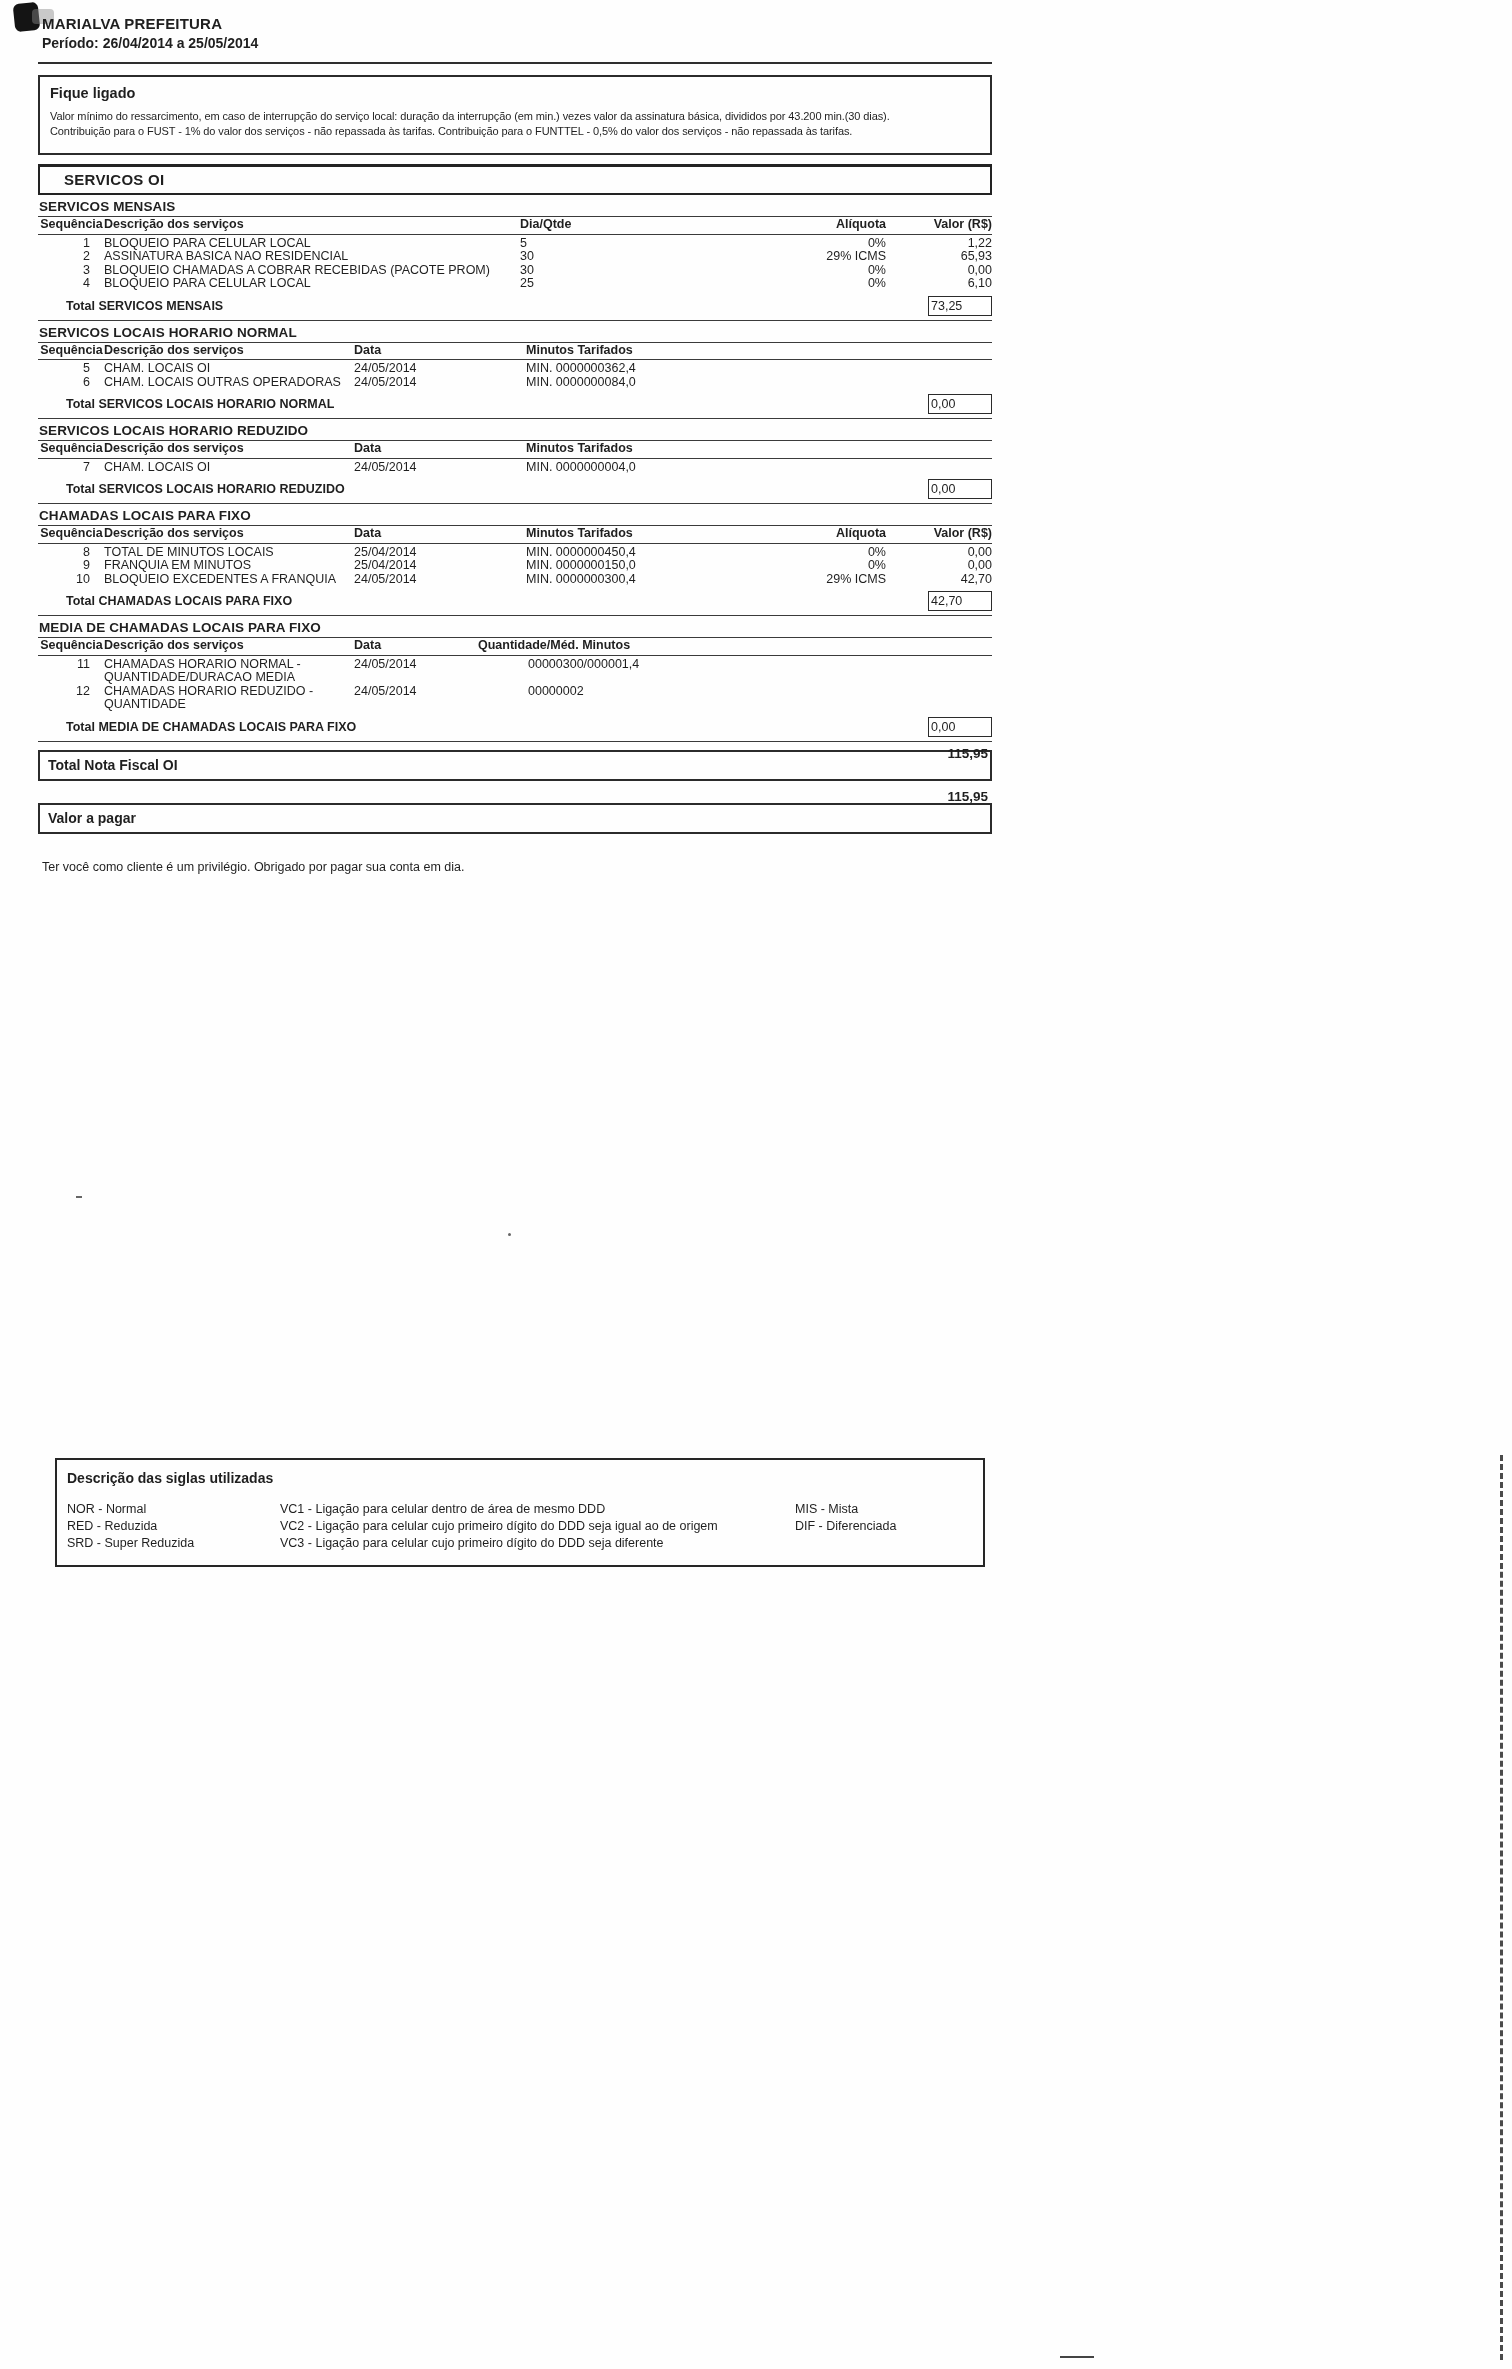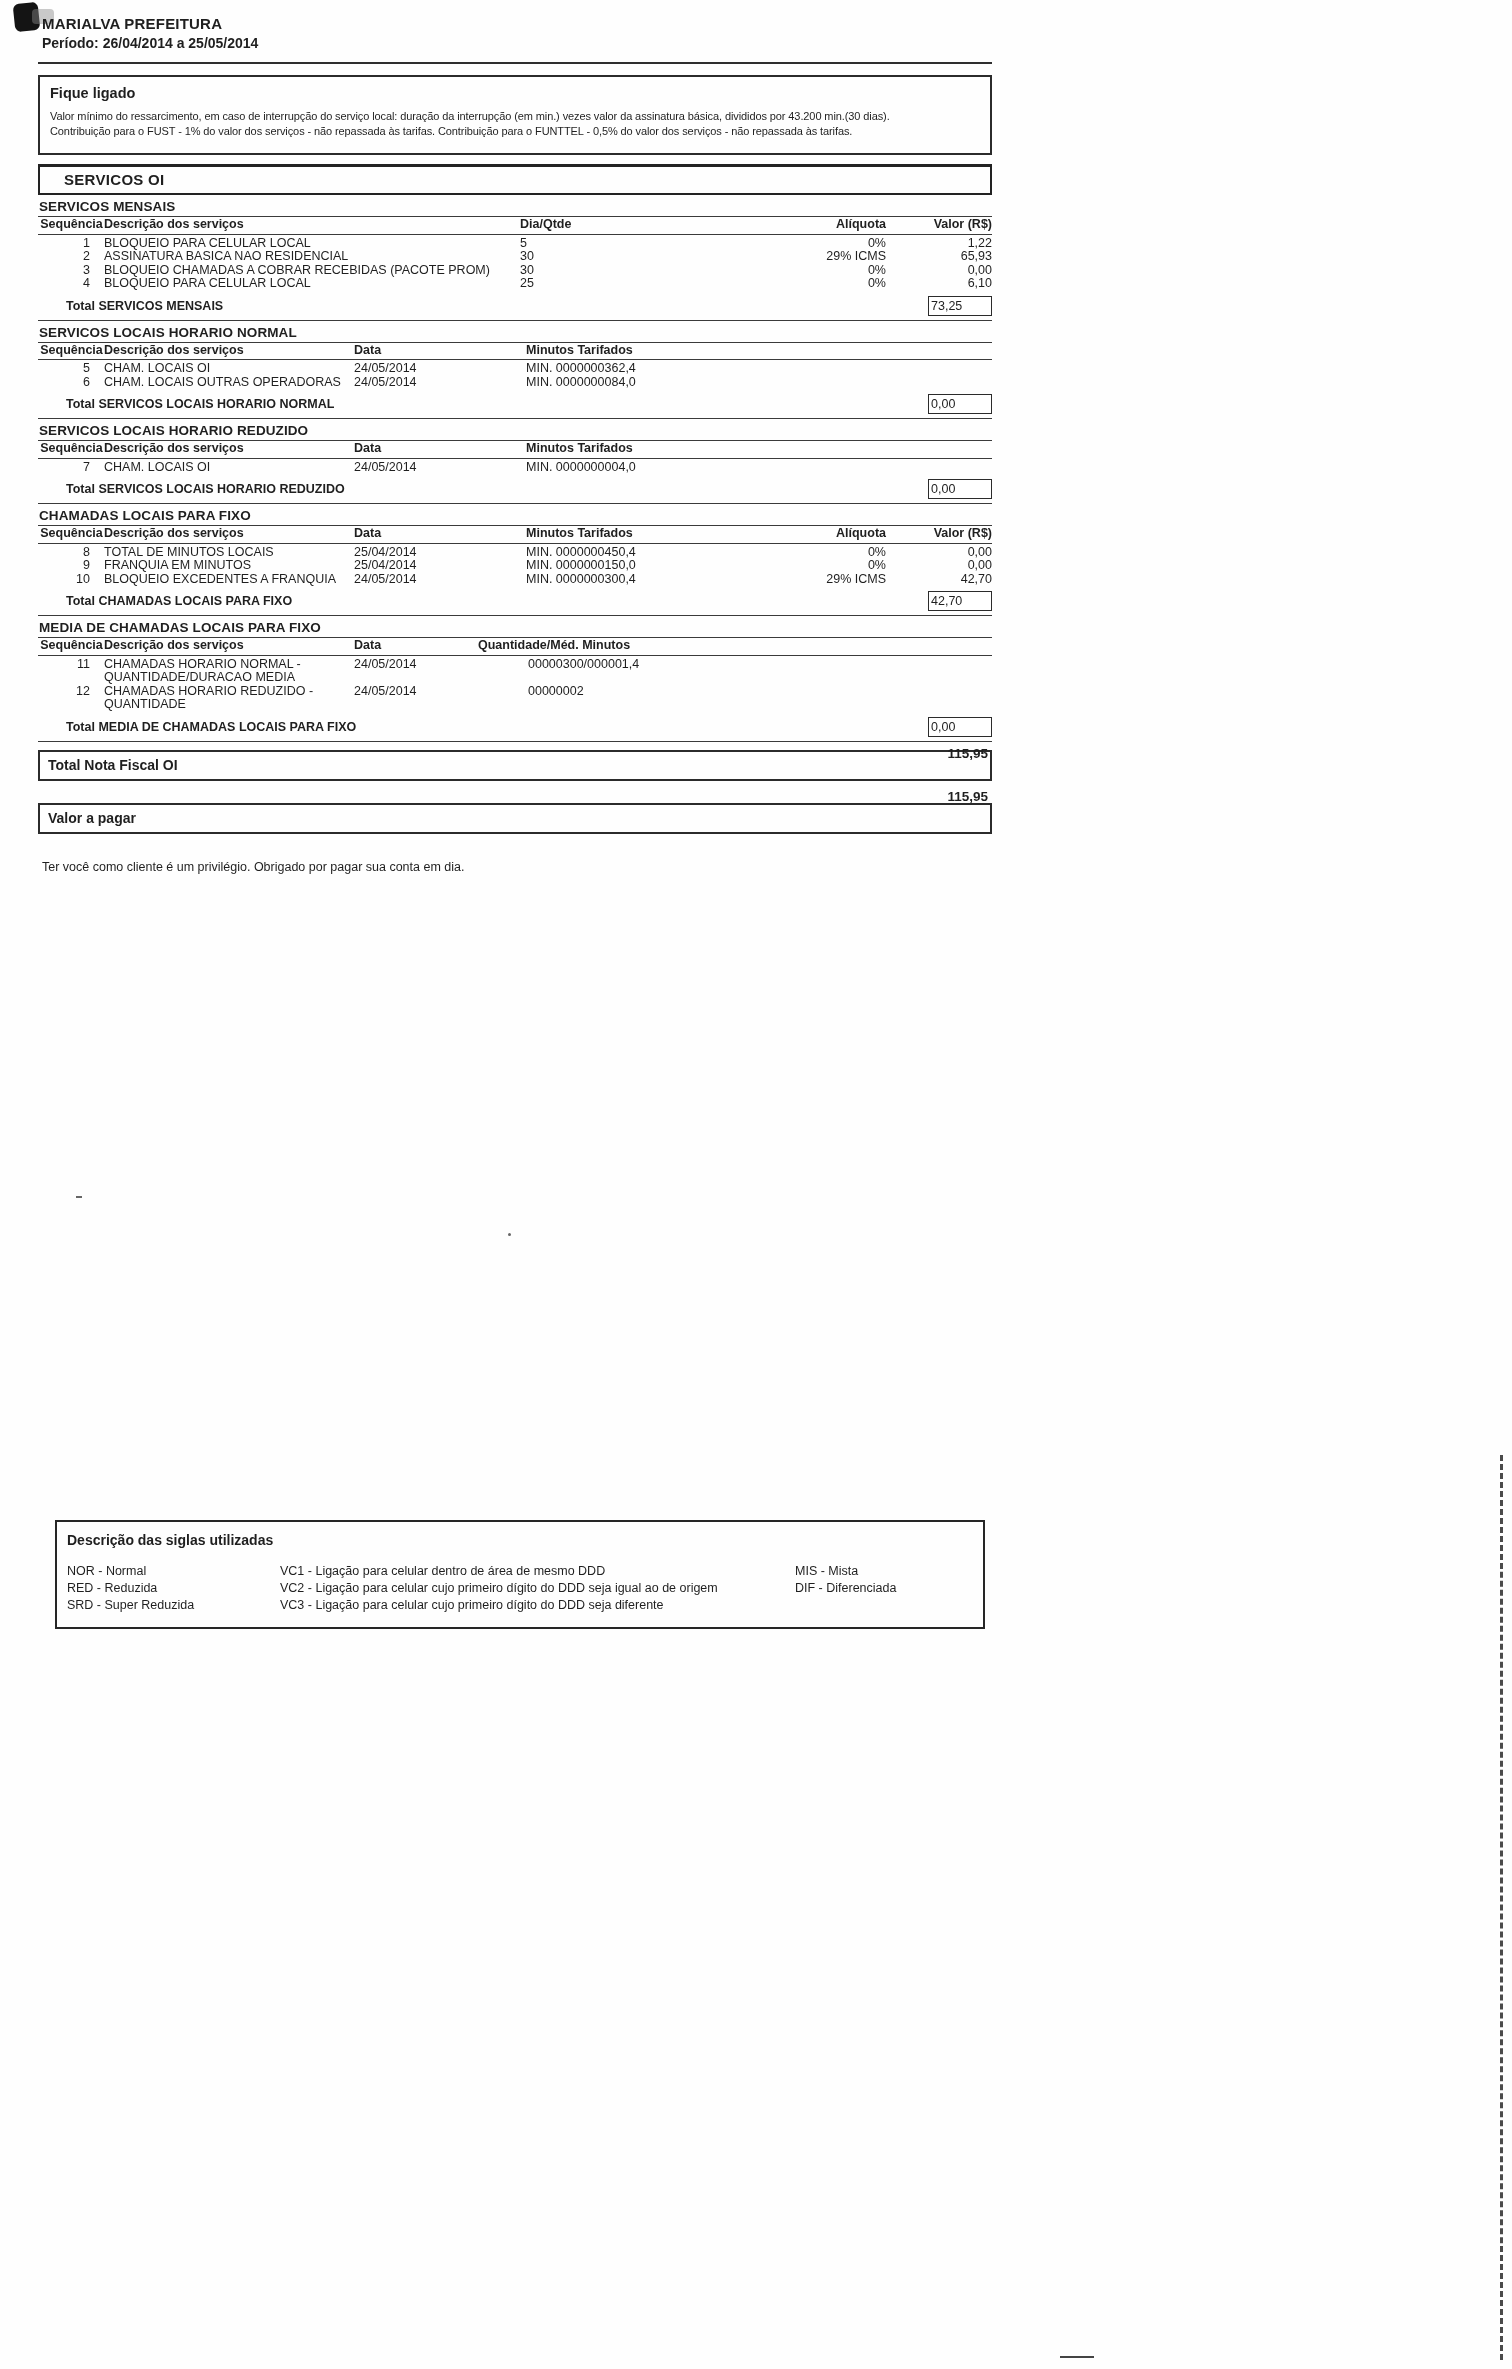--- a/index.html
+++ b/index.html
@@ -60,21 +60,21 @@
   .total-box { border:1.5px solid #2b2b2b; width:64px; padding:2px 5px 2px 2px; font-size:12.5px; background:#fff;margin-left:24px; }
 
   .big-box { position:relative; border:2px solid #2b2b2b; margin-top:8px; padding:5px 8px 6px 8px; font-size:14px; font-weight:bold; }
   .big-value { position:absolute; right:2px; font-size:13.5px; font-weight:bold; background:transparent; }
   .v-nota { top:-6px; }
   .v-pagar { top:-16px; }
   .pagar { margin-top:22px; }
 
   .footer-msg { margin-top:26px; font-size:12.5px; padding-left:4px; }
 
-  .siglas { position:absolute; left:55px; top:1520px; width:930px; border:2px solid #262626; padding:10px 10px 12px 10px; }
+  .siglas { position:absolute; left:55px; top:1458px; width:930px; border:2px solid #262626; padding:10px 10px 12px 10px; }
   .siglas-title { font-size:14px; font-weight:bold; }
   .siglas-cols { display:grid; grid-template-columns:213px 515px auto; margin-top:16px; }
   .scol { font-size:12.5px; }
   .scol > div { margin-bottom:3px; line-height:14px; white-space:nowrap; }
 </style>
 </head>
 <body>
 
 <div class="page">
 

